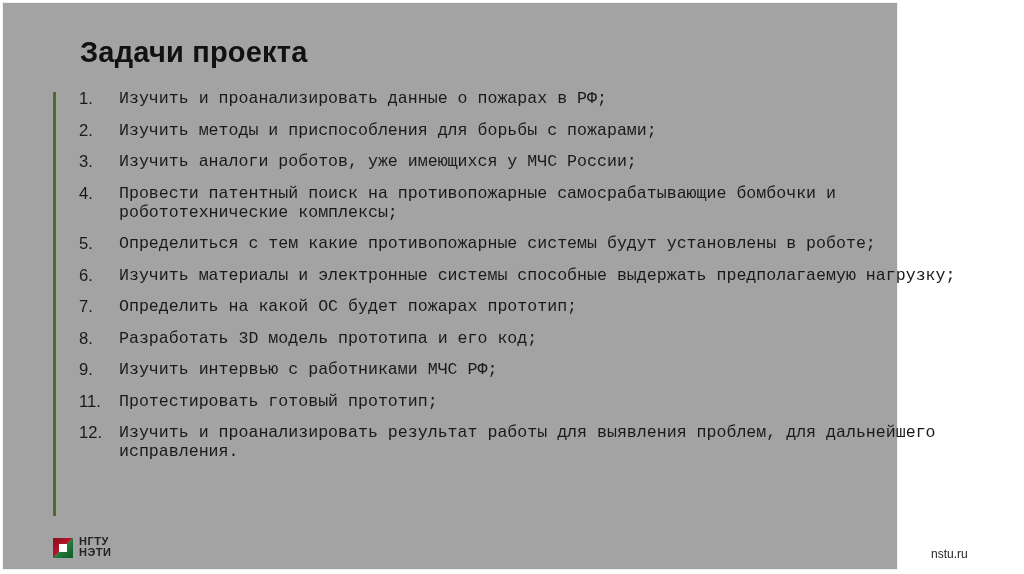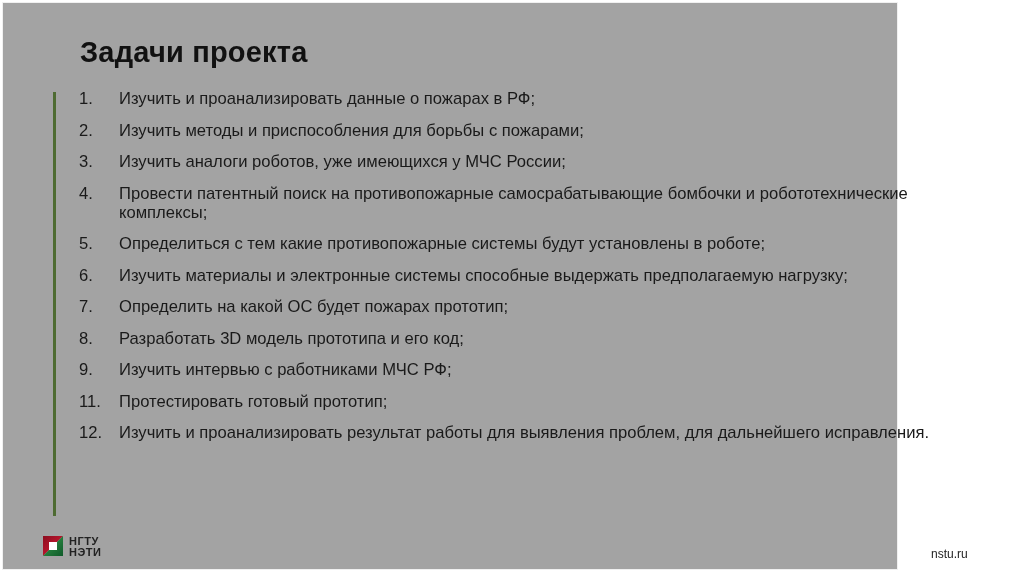--- a/index.html
+++ b/index.html
@@ -8,22 +8,22 @@
   .slide { position: absolute; left: 2px; top: 2px; width: 896px; height: 568px;
            border: 1px solid #f0f0f0; box-sizing: border-box; background: #a3a3a3; }
   .title { position: absolute; left: 77px; top: 33px; font-size: 29px; font-weight: bold;
            color: #111; letter-spacing: 0.2px; }
   .accent-bar { position: absolute; left: 50px; top: 89px; width: 3px; height: 424px;
                 background: #4e6b32; }
   .tasks { position: absolute; left: 76px; top: 86px; width: 930px; margin: 0; padding: 0;
            list-style: none; font-size: 16.6px; line-height: 19px; color: #1a1a1a; }
   .task { position: relative; padding-left: 40px; margin-bottom: 12.5px; }
   .task-num { position: absolute; left: 0; top: 0; }
-  .task-text { display: block; }
-  .logo { position: absolute; left: 40px; top: 533px; display: flex; align-items: flex-start; }
+  .task-text { display: block; font-family: Liberation Mono, monospace; }
+  .logo { position: absolute; left: 50px; top: 533px; display: flex; align-items: flex-end; }
   .logo-mark { width: 20px; height: 20px; position: relative; margin-right: 6px; }
   .logo-text { font-size: 11px; font-weight: bold; line-height: 11px; color: #222;
                letter-spacing: 0.5px; }
   .site { position: absolute; left: 928px; top: 544px; font-size: 12px; color: #222; }
 </style>
 </head>
 <body>
 
 <div class="slide">
   <div class="title">Задачи проекта</div>

